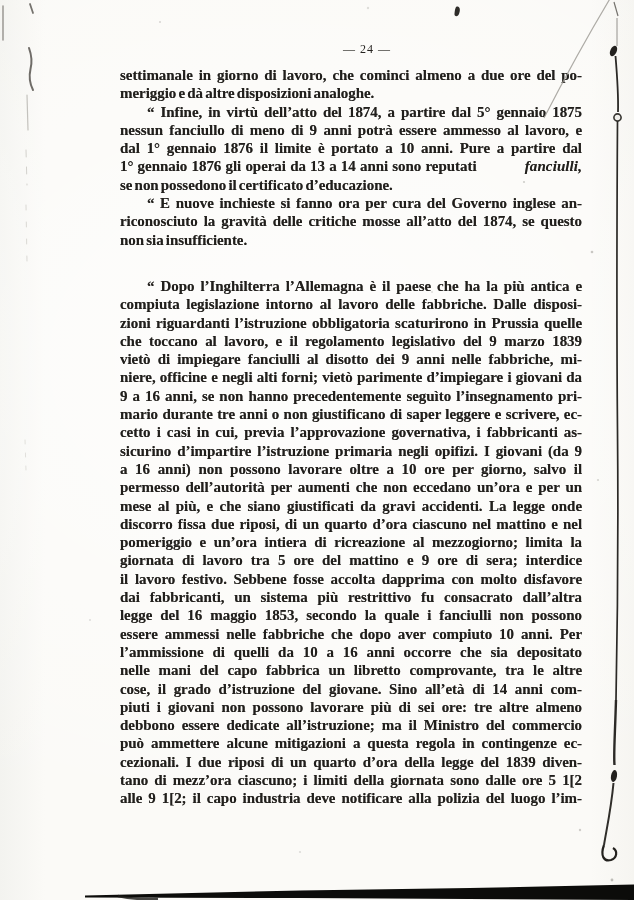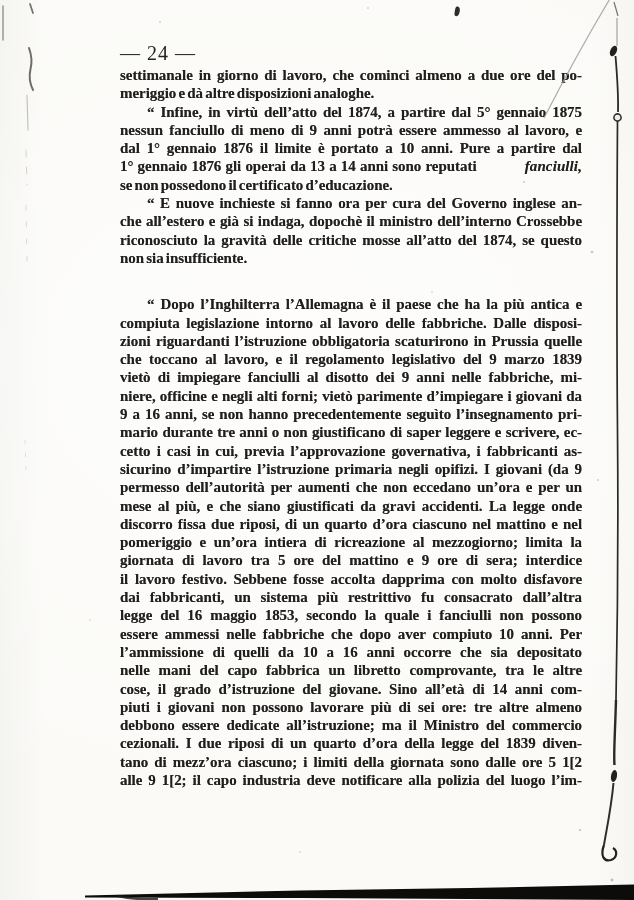--- a/index.html
+++ b/index.html
@@ -13,23 +13,23 @@
     width: 634px; height: 900px;
     overflow: hidden;
     background:
       radial-gradient(ellipse 900px 700px at 45% 40%, rgba(255,255,255,0.6), rgba(255,255,255,0) 70%),
       linear-gradient(90deg, #f3f3ef 0px, #fbfaf7 45px, #fbfaf7 590px, #f6f5f1 634px),
       #fbfaf7;
     color: #211f1c;
   }
   .page-header {
     position: absolute;
-    top: 42px; left: 120px; width: 462px;
-    text-align: left;
-    font-size: 20px;
+    top: 42px; left: 136px; width: 462px;
+    text-align: center;
+    font-size: 12px;
     letter-spacing: 1px;
     color: #262420;
   }
   .text-column {
     position: absolute;
     top: 66px; left: 120px; width: 462px;
     font-size: 15px;
     line-height: 18.3px;
     word-spacing: -1.5px;
     letter-spacing: -0.05px;
@@ -69,49 +69,50 @@
       </div>
       <div class="paragraph">
         <div class="line indent">“ Infine, in virtù dell’atto del 1874, a partire dal  5° gennaio 1875</div>
         <div class="line">nessun fanciullo di meno di 9 anni potrà essere ammesso al lavoro, e</div>
         <div class="line">dal 1° gennaio 1876 il limite è portato a 10 anni.  Pure a partire dal</div>
         <div class="line">1° gennaio 1876 gli operai da 13 a 14 anni sono reputati <em>fanciulli,</em></div>
         <div class="line parend">se non possedono il certificato d’educazione.</div>
       </div>
       <div class="paragraph">
         <div class="line indent">“ E nuove inchieste si fanno ora per cura del Governo inglese an-</div>
-        <div class="line">che all’estero e già si indaga, dopochè il ministro dell’interno Crossebbe</div>
         <div class="line">riconosciuto la gravità delle critiche mosse all’atto del 1874, se questo</div>
         <div class="line parend">non sia insufficiente.</div>
       </div>
       <div class="paragraph gap">
         <div class="line indent">“ Dopo l’Inghilterra l’Allemagna è il paese che ha la  più antica e</div>
         <div class="line">compiuta legislazione intorno al lavoro delle fabbriche.  Dalle  disposi-</div>
         <div class="line">zioni riguardanti l’istruzione obbligatoria scaturirono in Prussia quelle</div>
         <div class="line">che toccano al lavoro, e il regolamento legislativo del 9  marzo  1839</div>
         <div class="line">vietò di impiegare fanciulli al disotto dei 9 anni  nelle  fabbriche, mi-</div>
         <div class="line">niere, officine e negli alti forni; vietò parimente d’impiegare i giovani da</div>
         <div class="line">9 a 16 anni, se non hanno precedentemente seguìto l’insegnamento pri-</div>
         <div class="line">mario durante tre anni o non giustificano di saper leggere e scrivere, ec-</div>
         <div class="line">cetto i casi in cui, previa l’approvazione governativa,  i fabbricanti  as-</div>
         <div class="line">sicurino d’impartire l’istruzione primaria negli opifizi. I giovani  (da 9</div>
+        <div class="line">a 16 anni) non possono lavorare oltre a 10 ore per giorno, salvo il</div>
         <div class="line">permesso dell’autorità per aumenti che non eccedano un’ora  e  per un</div>
         <div class="line">mese al più, e che siano giustificati da gravi accidenti. La  legge  onde</div>
         <div class="line">discorro fissa due riposi, di un quarto d’ora ciascuno nel mattino e nel</div>
         <div class="line">pomeriggio e un’ora intiera di ricreazione al mezzogiorno; limita  la</div>
         <div class="line">giornata di lavoro tra 5 ore del mattino e 9 ore di sera; interdice</div>
         <div class="line">il lavoro festivo. Sebbene fosse accolta dapprima con molto disfavore</div>
         <div class="line">dai fabbricanti, un sistema più restrittivo fu consacrato dall’altra</div>
         <div class="line">legge del 16 maggio 1853, secondo la quale i fanciulli non possono</div>
         <div class="line">essere ammessi nelle fabbriche che dopo aver compiuto 10 anni. Per</div>
         <div class="line">l’ammissione di quelli da 10 a 16 anni occorre che sia depositato</div>
         <div class="line">nelle mani del capo fabbrica un libretto comprovante, tra le altre</div>
         <div class="line">cose, il grado d’istruzione del giovane. Sino all’età di 14 anni com-</div>
         <div class="line">piuti i giovani non possono lavorare più di sei ore: tre altre almeno</div>
         <div class="line">debbono essere dedicate all’istruzione; ma il Ministro del  commercio</div>
+        <div class="line">può ammettere alcune mitigazioni a questa  regola  in  contingenze ec-</div>
         <div class="line">cezionali. I due riposi di un quarto d’ora della  legge  del 1839  diven-</div>
         <div class="line">tano di mezz’ora ciascuno; i limiti della giornata sono dalle  ore 5 1[2</div>
         <div class="line">alle 9 1[2; il capo industria deve notificare  alla polizia del luogo  l’im-</div>
       </div>
     </div>
 
   <svg class="artifacts" width="634" height="900" viewBox="0 0 634 900">
 
     <path d="M 611,-3 Q 578,52 544,118" fill="none" stroke="#a09e98" stroke-width="1.2" opacity="0.85"></path>
 

